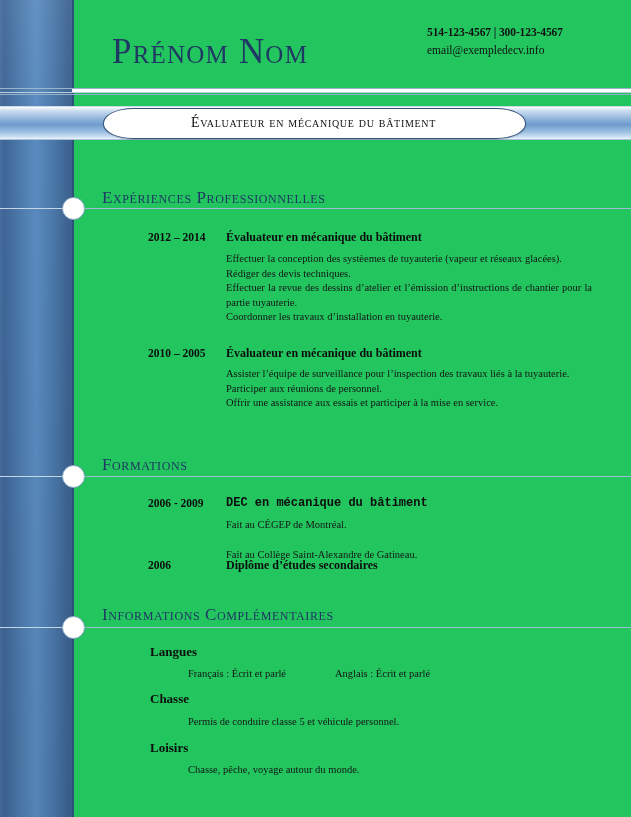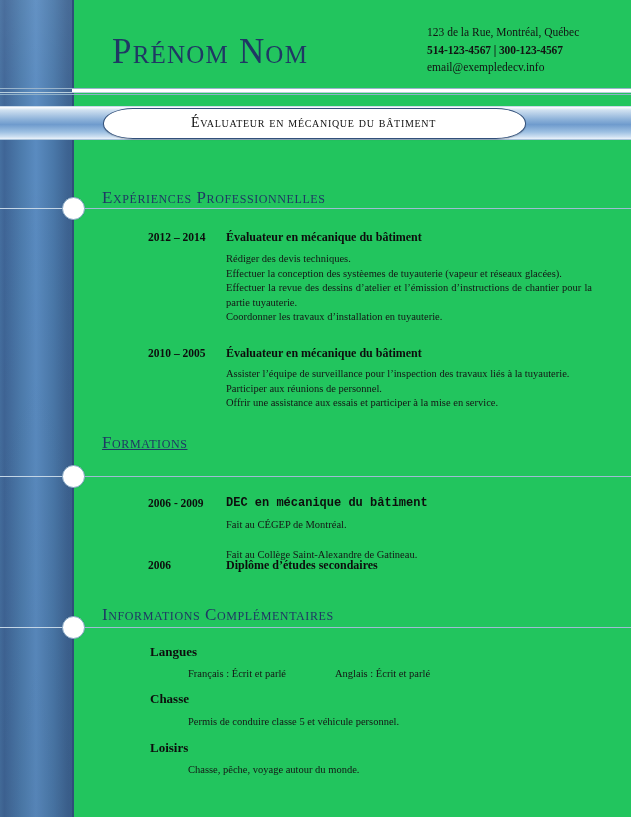--- a/index.html
+++ b/index.html
@@ -114,21 +114,20 @@
 
 <div id="page">
 
   <div class="sidebar"></div>
   <div class="sidebar-shade"></div>
   <div class="sidebar-edge"></div>
 
   <div class="name">Prénom Nom</div>
 
   <div class="contact">
-    <div class="line-address">123 de la Rue, Montréal,  Québec</div>
     <div class="line-phone">514-123-4567 | 300-123-4567</div>
     <div class="line-email">email@exempledecv.info</div>
   </div>
 
   <div class="rule-a"></div>
   <div class="rule-white"></div>
   <div class="rule-b"></div>
   <div class="rule-c"></div>
 
   <div class="ribbon"></div>
@@ -136,35 +135,35 @@
   <div class="pill-label">Évaluateur en mécanique du bâtiment</div>
 
   <div class="section-title" style="left:102px;top:188px;">Expériences Professionnelles</div>
   <div class="section-rule" style="top:208px;"></div>
   <div class="section-rule-in" style="top:208px;"></div>
   <div class="section-dot" style="left:62px;top:197px;"></div>
 
   <div class="entry-date" style="left:148px;top:231px;">2012 – 2014</div>
   <div class="entry-title" style="left:226px;top:230px;">Évaluateur en mécanique du bâtiment</div>
   <div class="entry-body" style="top:252px;">
+    <div>Effectuer la conception des systèemes de tuyauterie (vapeur et réseaux glacées).</div>
     <div>Rédiger des devis techniques.</div>
-    <div>Effectuer la conception des systèemes de tuyauterie (vapeur et réseaux glacées).</div>
     <div class="justify" style="text-align:justify;">Effectuer la revue des dessins d’atelier et l’émission d’instructions de chantier pour la partie tuyauterie.</div>
     <div>Coordonner les travaux d’installation en tuyauterie.</div>
   </div>
 
   <div class="entry-date" style="left:148px;top:347px;">2010 – 2005</div>
   <div class="entry-title" style="left:226px;top:346px;">Évaluateur en mécanique du bâtiment</div>
   <div class="entry-body" style="top:367px;">
     <div style="text-align:justify;">Assister l’équipe de surveillance pour l’inspection des travaux liés à la tuyauterie.</div>
     <div>Participer aux réunions de personnel.</div>
     <div>Offrir une assistance aux essais et participer à la mise en service.</div>
   </div>
 
-  <div class="section-title" style="left:102px;top:433px;text-decoration:underline;">Formations</div>
+  <div class="section-title" style="left:102px;top:455px;">Formations</div>
   <div class="section-rule" style="top:476px;"></div>
   <div class="section-rule-in" style="top:476px;"></div>
   <div class="section-dot" style="left:62px;top:465px;"></div>
 
   <div class="entry-date" style="left:148px;top:497px;">2006 - 2009</div>
   <div class="entry-title" style="left:226px;top:496px;font-family:Liberation Mono, monospace;">DEC en mécanique du bâtiment</div>
   <div class="entry-body" style="top:518px;">
     <div>Fait au CÉGEP de Montréal.</div>
   </div>
 

